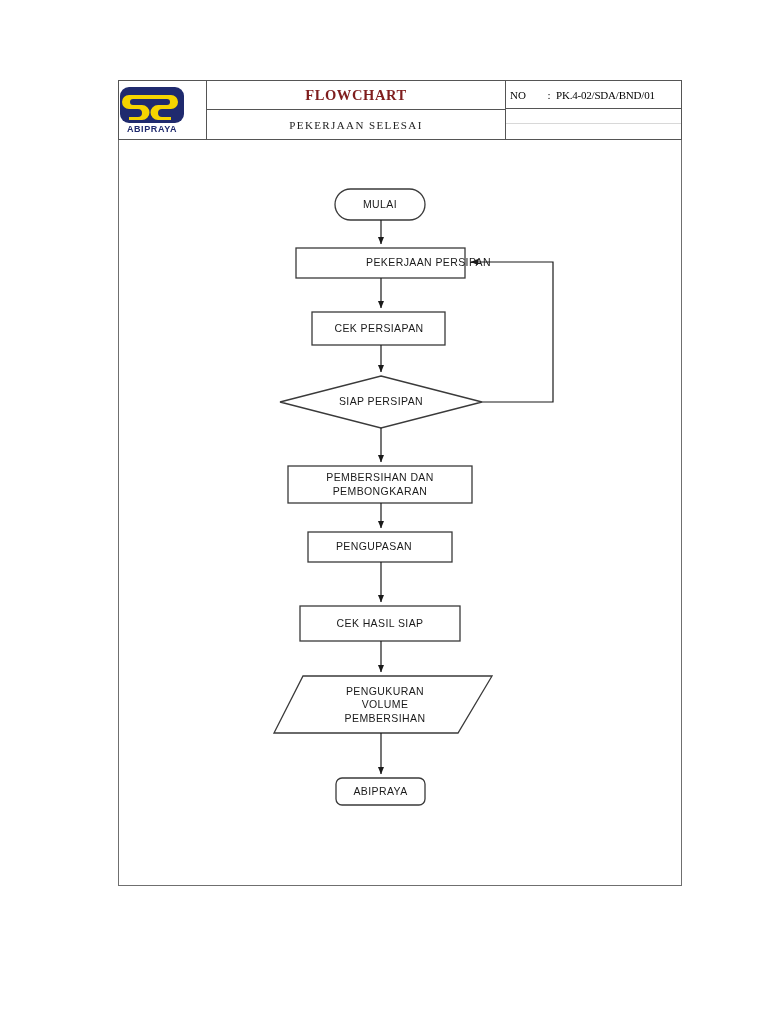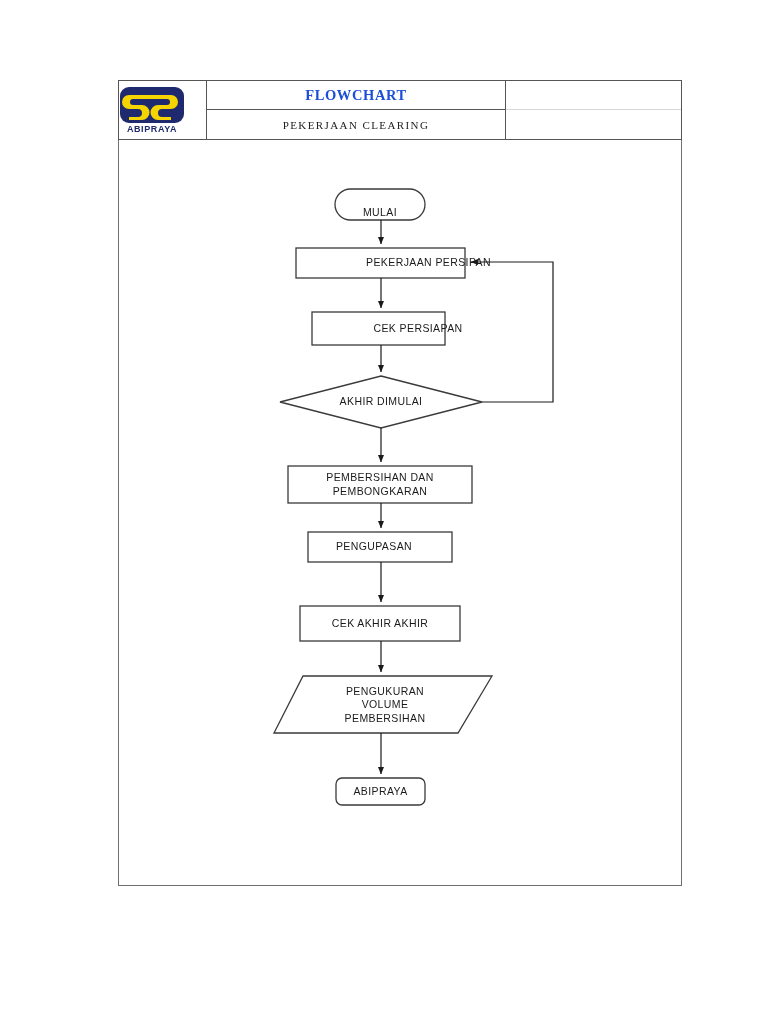--- a/index.html
+++ b/index.html
@@ -60,21 +60,21 @@
   #title-main {
     height: 28px;
     border-bottom: 1.5px solid #555555;
     display: flex;
     align-items: center;
     justify-content: center;
     font-family: "Liberation Serif", serif;
     font-weight: bold;
     font-size: 14.5px;
     letter-spacing: 0.6px;
-    color: #1d4ed8;
+    color: #7f1d1d;
   }
   #title-sub {
     flex: 1;
     display: flex;
     align-items: center;
     justify-content: center;
     font-family: "Liberation Serif", serif;
     font-size: 11px;
     letter-spacing: 1.4px;
     color: #222222;
@@ -154,24 +154,29 @@
       <svg viewBox="0 0 66 48" width="66" height="48" xmlns="http://www.w3.org/2000/svg">
         <rect x="1" y="1" width="64" height="36" rx="9" ry="9" fill="#1f2a6e"></rect>
         <path d="M14 9 h38 a7 7 0 0 1 0 14 h-9 a4 4 0 0 0 0 8 h9 v3 h-13 a7.5 7.5 0 0 1 0 -15 h9 a3 3 0 0 0 0 -6 h-34 a3 3 0 0 0 0 6 h9 a7.5 7.5 0 0 1 0 15 h-13 v-3 h9 a4 4 0 0 0 0 -8 h-9 a7 7 0 0 1 0 -14 z" fill="#f5d400"></path>
         <text x="33" y="46" text-anchor="middle" font-family="Liberation Sans, sans-serif" font-size="9" font-weight="bold" fill="#1f2a6e" letter-spacing="0.6">ABIPRAYA</text>
       </svg>
     </div>
   </div>
 
   <div class="hdr-cell" id="title-cell">
     <div id="title-main">FLOWCHART</div>
-    <div id="title-sub">PEKERJAAN  CLEARING</div>
+    <div id="title-sub">PEKERJAAN  SELESAI</div>
   </div>
 
   <div class="hdr-cell" id="no-cell">
+    <div id="no-row">
+      <span id="no-label">NO</span>
+      <span id="no-colon">:</span>
+      <span id="no-value">PK.4-02/SDA/BND/01</span>
+    </div>
     <div id="no-blank">
       <div id="no-blank-line"></div>
     </div>
   </div>
 
 </div>
 
 <svg id="flow-canvas" viewBox="0 0 768 1024" xmlns="http://www.w3.org/2000/svg">
   <defs>
     <marker id="arrowhead" markerWidth="9" markerHeight="9" refX="7.4" refY="3.2" orient="auto" markerUnits="userSpaceOnUse">
@@ -206,32 +211,32 @@
     <line x1="381" y1="345" x2="381" y2="372" marker-end="url(#arrowhead)"></line>
     <line x1="381" y1="428" x2="381" y2="462" marker-end="url(#arrowhead)"></line>
     <line x1="381" y1="503" x2="381" y2="528" marker-end="url(#arrowhead)"></line>
     <line x1="381" y1="562" x2="381" y2="602" marker-end="url(#arrowhead)"></line>
     <line x1="381" y1="641" x2="381" y2="672" marker-end="url(#arrowhead)"></line>
     <line x1="381" y1="733" x2="381" y2="774" marker-end="url(#arrowhead)"></line>
     <path d="M482,402 L553,402 L553,262 L471,262" marker-end="url(#arrowhead)"></path>
   </g>
 </svg>
 
-<div class="node-label" style="left:335px; top:189px; width:90px; height:31px;margin-top:8px;">MULAI</div>
+<div class="node-label" style="left:335px; top:189px; width:90px; height:31px;">MULAI</div>
 
 <div class="node-label" style="left:296px; top:248px; width:169px; height:30px;margin-left:48px;">PEKERJAAN PERSIPAN</div>
 
-<div class="node-label" style="left:312px; top:312px; width:134px; height:33px;padding-left:39px;">CEK PERSIAPAN</div>
-
-<div class="node-label" style="left:301px; top:386px; width:160px; height:32px;">AKHIR DIMULAI</div>
+<div class="node-label" style="left:312px; top:312px; width:134px; height:33px;">CEK PERSIAPAN</div>
+
+<div class="node-label" style="left:301px; top:386px; width:160px; height:32px;">SIAP PERSIPAN</div>
 
 <div class="node-label" style="left:288px; top:466px; width:184px; height:37px;border-radius:8px;">PEMBERSIHAN DAN
 PEMBONGKARAN</div>
 
 <div class="node-label" style="left:308px; top:532px; width:132px; height:30px;">PENGUPASAN</div>
 
-<div class="node-label" style="left:300px; top:606px; width:160px; height:35px;">CEK AKHIR AKHIR</div>
+<div class="node-label" style="left:300px; top:606px; width:160px; height:35px;">CEK HASIL SIAP</div>
 
 <div class="node-label" style="left:295px; top:681px; width:180px; height:48px;">PENGUKURAN
 VOLUME
 PEMBERSIHAN</div>
 
 <div class="node-label" style="left:336px; top:778px; width:89px; height:27px;">ABIPRAYA</div>
 
 </body></html>

